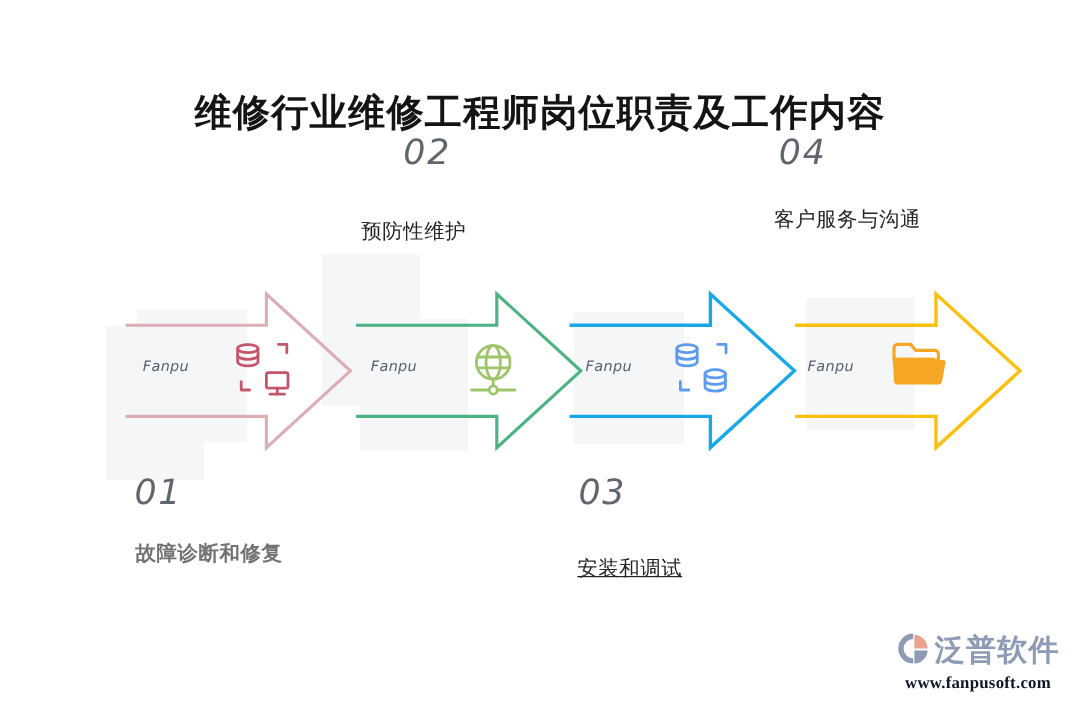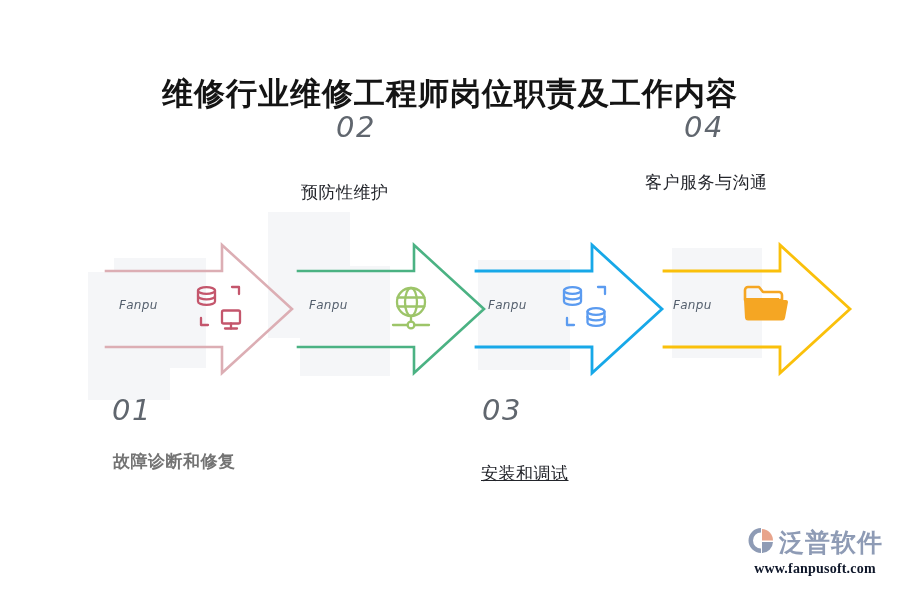--- a/index.html
+++ b/index.html
@@ -212,21 +212,21 @@
     </svg>
   </div>
   <div class="fanpu-label" style="left:673px; top:298px;">Fanpu</div>
   <div class="icon-wrap" style="left:741px; top:278px;">
     <svg viewBox="0 0 52 52">
       <path d="M4,12 a3,3 0 0 1 3,-3 h11 l4,5 h16 a3,3 0 0 1 3,3 v5 H4 Z" fill="none" stroke="#f5a623" stroke-width="2.6" stroke-linejoin="round"></path>
       <path d="M3,22 h42 a2,2 0 0 1 2,2 l-3,16 a3,3 0 0 1 -3,2.5 H7 a3,3 0 0 1 -3,-2.5 Z" fill="#f5a623"></path>
       <rect x="4" y="20" width="34" height="20" fill="#f5a623"></rect>
     </svg>
   </div>
-  <div class="step-num" style="left:684px; top:110px;text-align:right;">04</div>
+  <div class="step-num" style="left:649px; top:110px;text-align:right;">04</div>
   <div class="step-cap sans" style="left:645px; top:171px;">客户服务与沟通</div>
 
   <div id="watermark">
     <div id="wm-row">
       <span>
         <svg width="30" height="28" viewBox="0 0 30 28">
           <path d="M15,2 A12.5,12.5 0 0 0 15,27 L15,22.5 A8,8 0 0 1 15,6.5 Z" fill="#8e9bb5"></path>
           <path d="M16,3 A11.5,11.5 0 0 1 27,14.5 L16,14.5 Z" fill="#e8a48c"></path>
           <path d="M16,16 L27,16 A11.5,11.5 0 0 1 16,27 Z" fill="#8e9bb5"></path>
         </svg>

